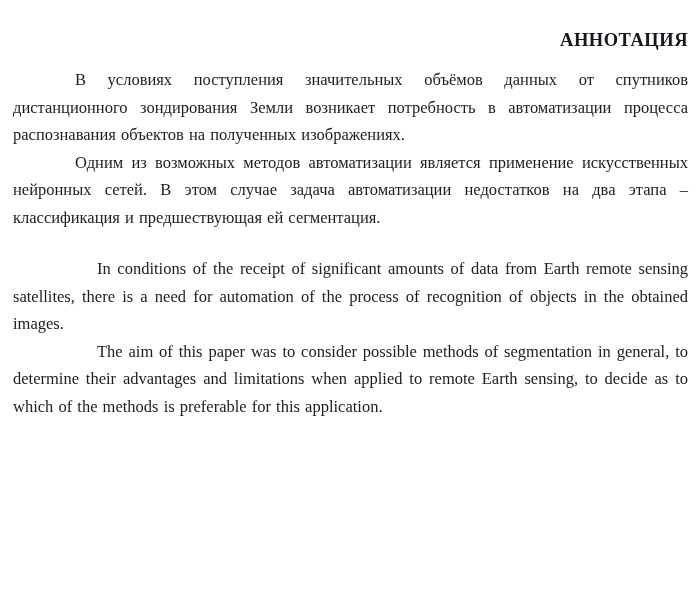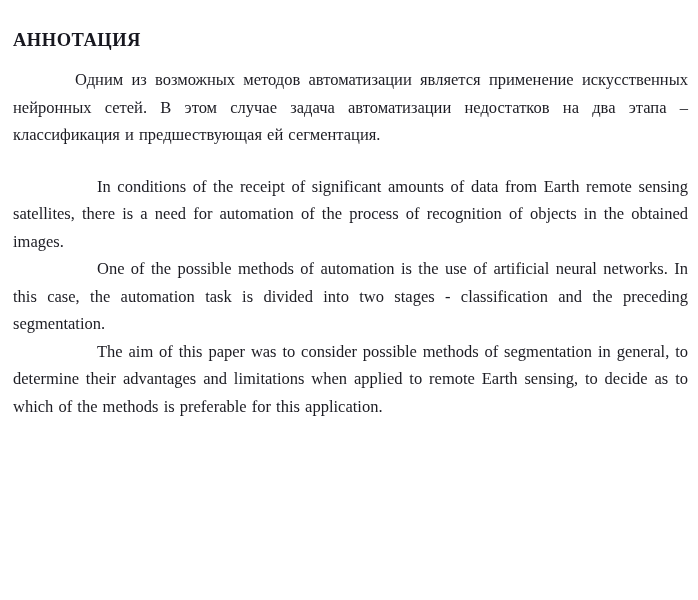--- a/index.html
+++ b/index.html
@@ -20,21 +20,21 @@
     box-sizing: border-box;
     padding: 0 10px 0 13px;
     background: #ffffff;
   }
   .doc-title {
     margin: 0;
     padding-top: 29px;
     font-size: 18.5px;
     line-height: 22px;
     font-weight: bold;
-    text-align: left;
+    text-align: right;
     letter-spacing: 0.5px;
     color: #17171f;
   }
   .section-ru {
     margin-top: 15px;
   }
   .section-ru p {
     margin: 0;
     font-size: 16.5px;
     line-height: 27.5px;
@@ -55,22 +55,22 @@
   }
 </style>
 </head>
 <body>
 
 <div class="page">
 
   <h1 class="doc-title">АННОТАЦИЯ</h1>
 
   <div class="section-ru">
+    <p>В условиях поступления значительных объёмов данных от спутников дистанционного зондирования Земли возникает потребность в автоматизации процесса распознавания объектов на полученных изображениях.</p>
     <p>Одним из возможных методов автоматизации является применение искусственных нейронных сетей. В этом случае задача автоматизации недостатков на два этапа – классификация и предшествующая ей сегментация.</p>
   </div>
 
   <div class="section-en">
     <p>In conditions of the receipt of significant amounts of data from Earth remote sensing satellites, there is a need for automation of the process of recognition of objects in the obtained images.</p>
-    <p>One of the possible methods of automation is the use of artificial neural networks. In this case, the automation task is divided into two stages - classification and the preceding segmentation.</p>
     <p>The aim of this paper was to consider possible methods of segmentation in general, to determine their advantages and limitations when applied to remote Earth sensing, to decide as to which of the methods is preferable for this application.</p>
   </div>
 
 </div>
 
 </body></html>

